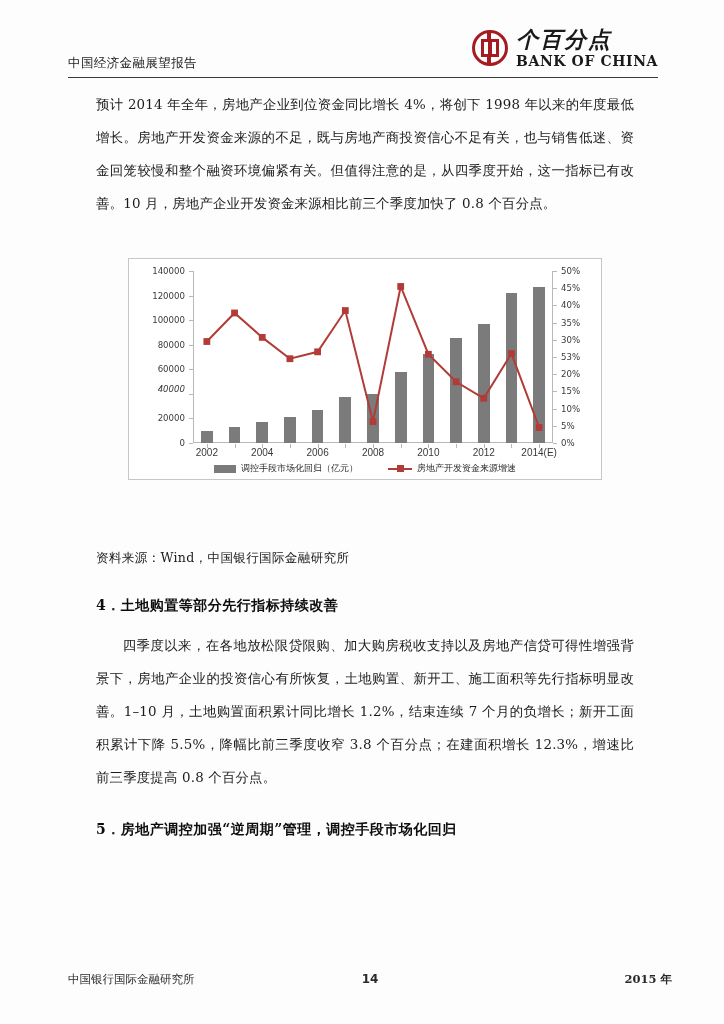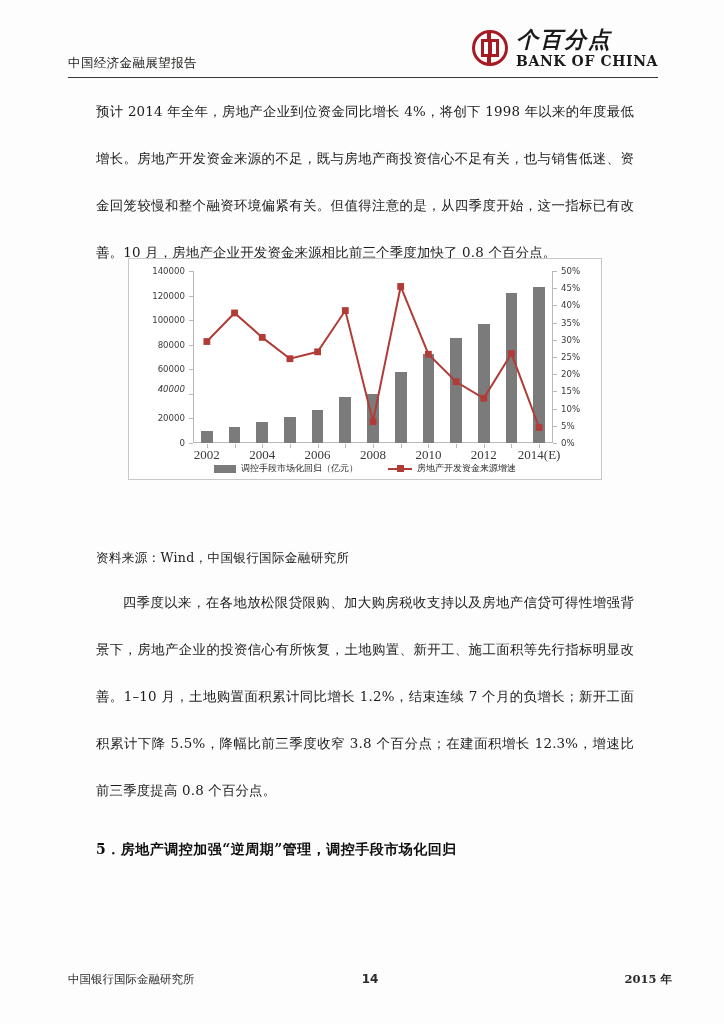--- a/index.html
+++ b/index.html
@@ -122,21 +122,21 @@
   .body-col {
     position: absolute;
     left: 96px;
     top: 88px;
     width: 538px;
   }
   p.para {
     margin: 0 0 0 0;
     font-family: "DejaVu Serif", "Liberation Serif", serif;
     font-size: 13.4px;
-    line-height: 47px;
+    line-height: 33px;
     text-align: justify;
     text-justify: inter-ideograph;
     color: #1b1b1b;
     letter-spacing: 0.2px;
   }
   p.para.indent { text-indent: 2em; }
 
   h3.section-head {
     margin: 0;
     font-family: "DejaVu Serif", "Liberation Serif", serif;
@@ -250,22 +250,22 @@
   .xlabels {
     position: absolute;
     left: 64px;
     right: 48px;
     top: 188px;
     height: 12px;
   }
   .xlabel {
     position: absolute;
     transform: translateX(-50%);
-    font-family: Liberation Serif, serif;
-    font-size: 13px;
+    font-family: Liberation Sans, sans-serif;
+    font-size: 10px;
     color: #3a3a3a;
     white-space: nowrap;
   }
 
   .legend {
     position: absolute;
     left: 0; right: 0;
     bottom: 4px;
     display: flex;
     justify-content: center;
@@ -418,21 +418,21 @@
             <div class="ylab-r" style="top: 172px;">0%</div>
             <div class="tick-r" style="top: 172px;"></div>
             <div class="ylab-r" style="top: 154.8px;">5%</div>
             <div class="tick-r" style="top: 154.8px;"></div>
             <div class="ylab-r" style="top: 137.6px;">10%</div>
             <div class="tick-r" style="top: 137.6px;"></div>
             <div class="ylab-r" style="top: 120.4px;">15%</div>
             <div class="tick-r" style="top: 120.4px;"></div>
             <div class="ylab-r" style="top: 103.2px;">20%</div>
             <div class="tick-r" style="top: 103.2px;"></div>
-            <div class="ylab-r" style="top: 86px;">25%</div>
+            <div class="ylab-r" style="top: 86px;">53%</div>
             <div class="tick-r" style="top: 86px;"></div>
             <div class="ylab-r" style="top: 68.8px;">30%</div>
             <div class="tick-r" style="top: 68.8px;"></div>
             <div class="ylab-r" style="top: 51.6px;">35%</div>
             <div class="tick-r" style="top: 51.6px;"></div>
             <div class="ylab-r" style="top: 34.4px;">40%</div>
             <div class="tick-r" style="top: 34.4px;"></div>
             <div class="ylab-r" style="top: 17.2px;">45%</div>
             <div class="tick-r" style="top: 17.2px;"></div>
             <div class="ylab-r" style="top: 0px;">50%</div>
@@ -471,20 +471,21 @@
         <div class="legend-item">
           <span class="sw-line"></span>
           <span>房地产开发资金来源增速</span>
         </div>
       </div>
     </div>
   </div>
 
   <div class="body-col" style="top:543px;">
     <div class="source-line">资料来源：Wind，中国银行国际金融研究所</div>
+    <h3 class="section-head" style="margin-top:15px;">4．土地购置等部分先行指标持续改善</h3>
     <p class="para indent" style="margin-top:6px;">四季度以来，在各地放松限贷限购、加大购房税收支持以及房地产信贷可得性增强背景下，房地产企业的投资信心有所恢复，土地购置、新开工、施工面积等先行指标明显改善。1–10 月，土地购置面积累计同比增长 1.2%，结束连续 7 个月的负增长；新开工面积累计下降 5.5%，降幅比前三季度收窄 3.8 个百分点；在建面积增长 12.3%，增速比前三季度提高 0.8 个百分点。</p>
     <h3 class="section-head" style="margin-top:18px;">5．房地产调控加强“逆周期”管理，调控手段市场化回归</h3>
   </div>
 
   <div class="footer">
     <div class="footer-rule"></div>
     <div class="footer-left">中国银行国际金融研究所</div>
     <div class="footer-center">14</div>
     <div class="footer-right">2015 年</div>
   </div>

